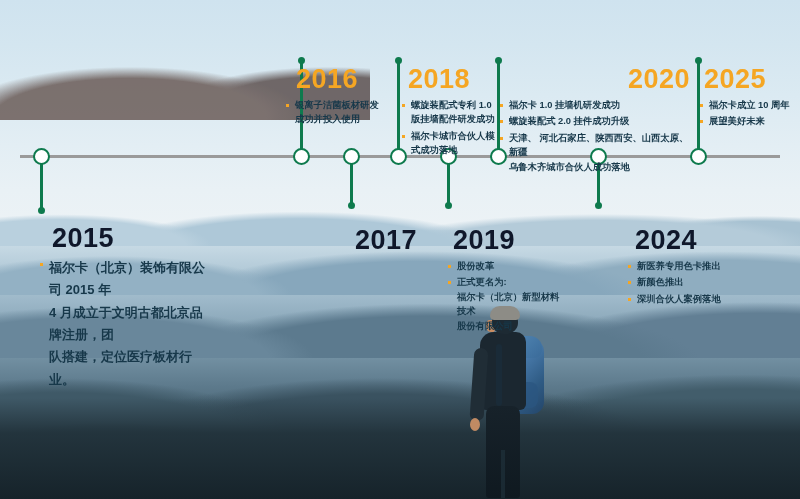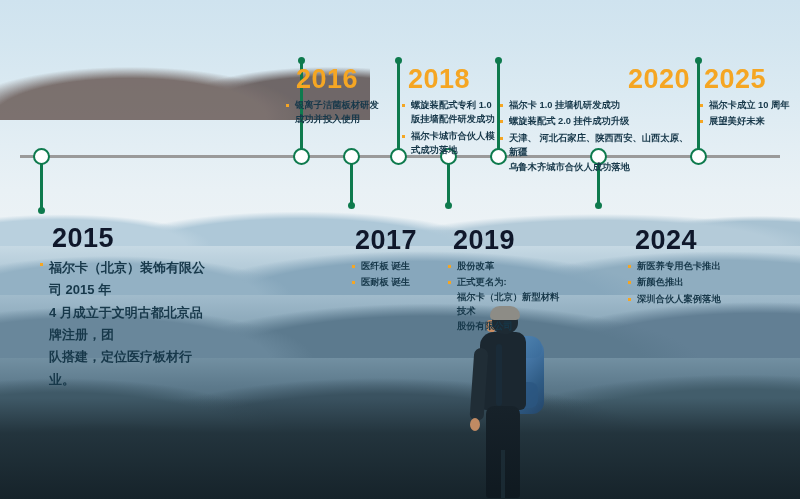--- a/index.html
+++ b/index.html
@@ -283,24 +283,20 @@
         <ul class="bullets">
           <li>银离子洁菌板材研发
 成功并投入使用</li>
         </ul>
       </div>
       <div class="stem" style="left: 350px; height: 50px; top: 155px;"></div>
       <div class="stem-dot" style="left: 347.7px; top: 202px;"></div>
       <div class="node" style="left: 343px;"></div>
       <div class="block" style="left: 352px; top: 227px; width: 100px;">
         <div class="year year-below" style="margin-left: 3px;">2017</div>
-        <ul class="bullets">
-          <li>医纤板 诞生</li>
-          <li>医耐板 诞生</li>
-        </ul>
       </div>
       <div class="stem" style="left: 397px; height: 95px; top: 60px;"></div>
       <div class="stem-dot" style="left: 394.7px; top: 57px;"></div>
       <div class="node" style="left: 390px;"></div>
       <div class="block" style="left: 402px; top: 66px; width: 102px;">
         <div class="year" style="margin-left: 6px;">2018</div>
         <ul class="bullets">
           <li>螺旋装配式专利 1.0
 版挂墙配件研发成功</li>
           <li>福尔卡城市合伙人模

